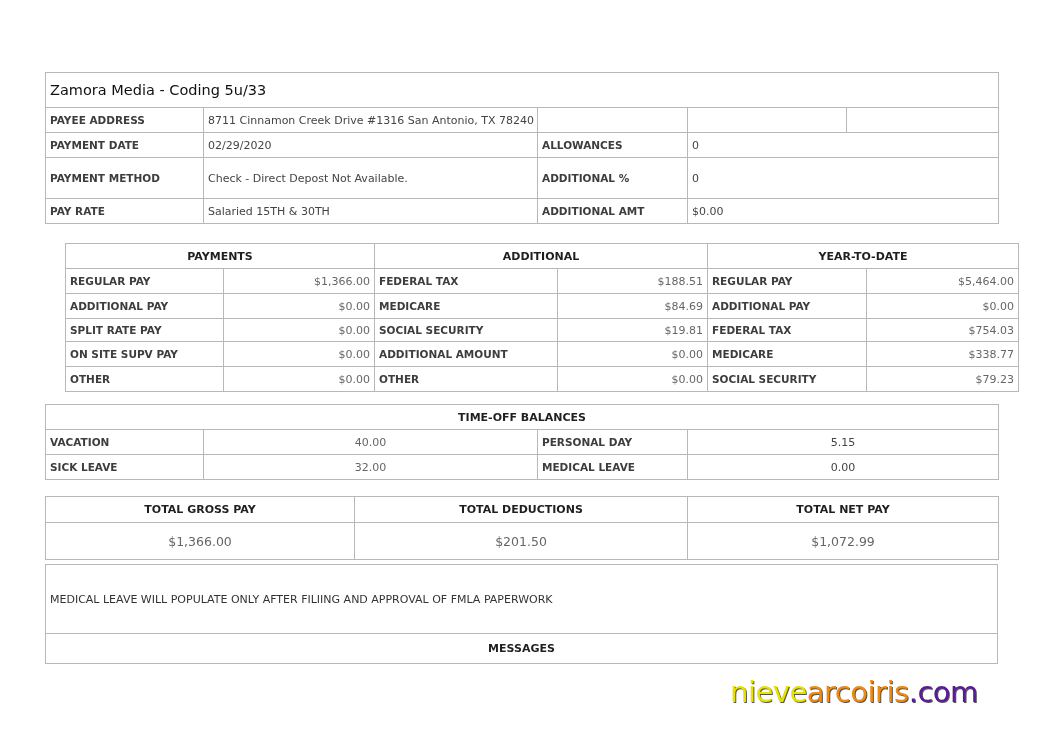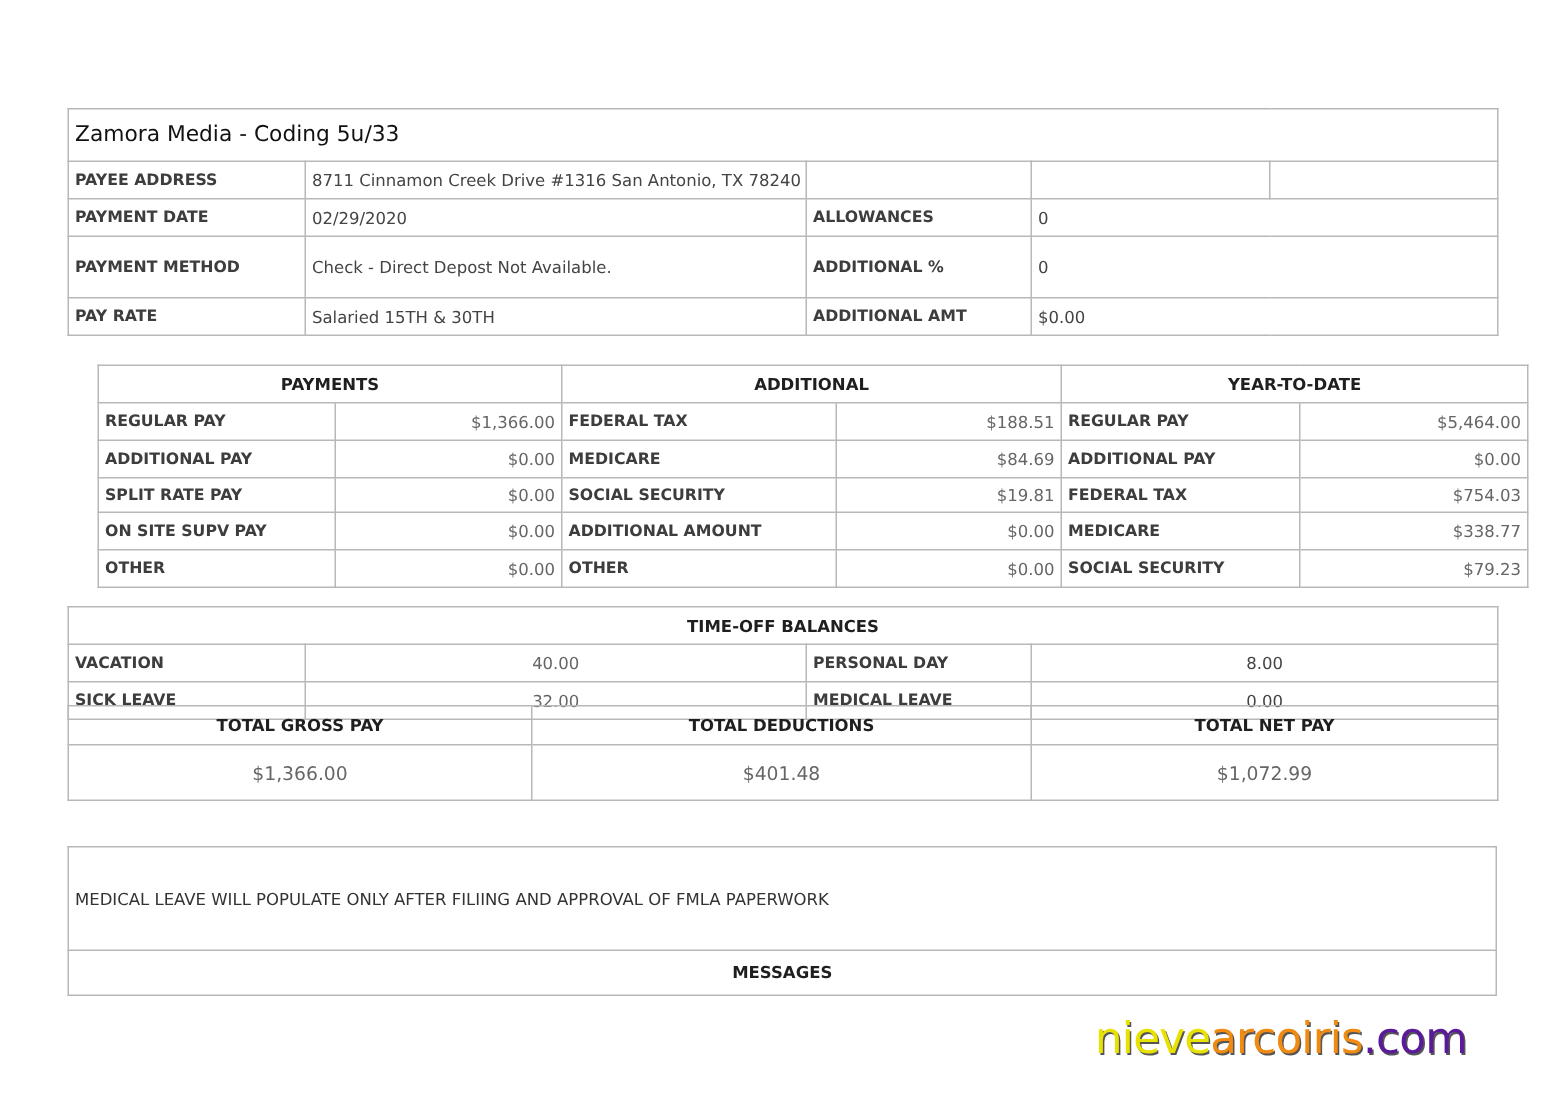--- a/index.html
+++ b/index.html
@@ -129,46 +129,46 @@
       <col style="width:311px">
   </colgroup>
   <tbody>
       <tr style="height:25px">
     <td colspan="4" class="hdr">TIME-OFF BALANCES</td>
   </tr>
   <tr style="height:25px">
     <td class="lbl">VACATION</td>
     <td class="ctr num" style="text-align:center">40.00</td>
     <td class="lbl">PERSONAL DAY</td>
-    <td class="ctr val">8.00</td>
+    <td class="ctr val">5.15</td>
   </tr>
   <tr style="height:25px">
     <td class="lbl">SICK LEAVE</td>
     <td class="ctr num" style="text-align:center">32.00</td>
     <td class="lbl">MEDICAL LEAVE</td>
     <td class="ctr val">0.00</td>
   </tr>
 </tbody>
   </table>
 
-<table style="left:45px; top:470px; width:953px;">
+<table style="left:45px; top:496px; width:953px;">
   <colgroup>
     <col style="width:309px">
       <col style="width:333px">
       <col style="width:311px">
   </colgroup>
   <tbody>
       <tr style="height:26px">
     <td class="hdr">TOTAL GROSS PAY</td>
     <td class="hdr">TOTAL DEDUCTIONS</td>
     <td class="hdr">TOTAL NET PAY</td>
   </tr>
   <tr style="height:37px">
     <td class="tot">$1,366.00</td>
-    <td class="tot">$401.48</td>
+    <td class="tot">$201.50</td>
     <td class="tot">$1,072.99</td>
   </tr>
 </tbody>
   </table>
 
 <table style="left:45px; top:564px; width:953px;">
   <tbody>
       <tr style="height:69px">
     <td class="msg">MEDICAL LEAVE WILL POPULATE ONLY AFTER FILIING AND APPROVAL OF FMLA PAPERWORK</td>
   </tr>

